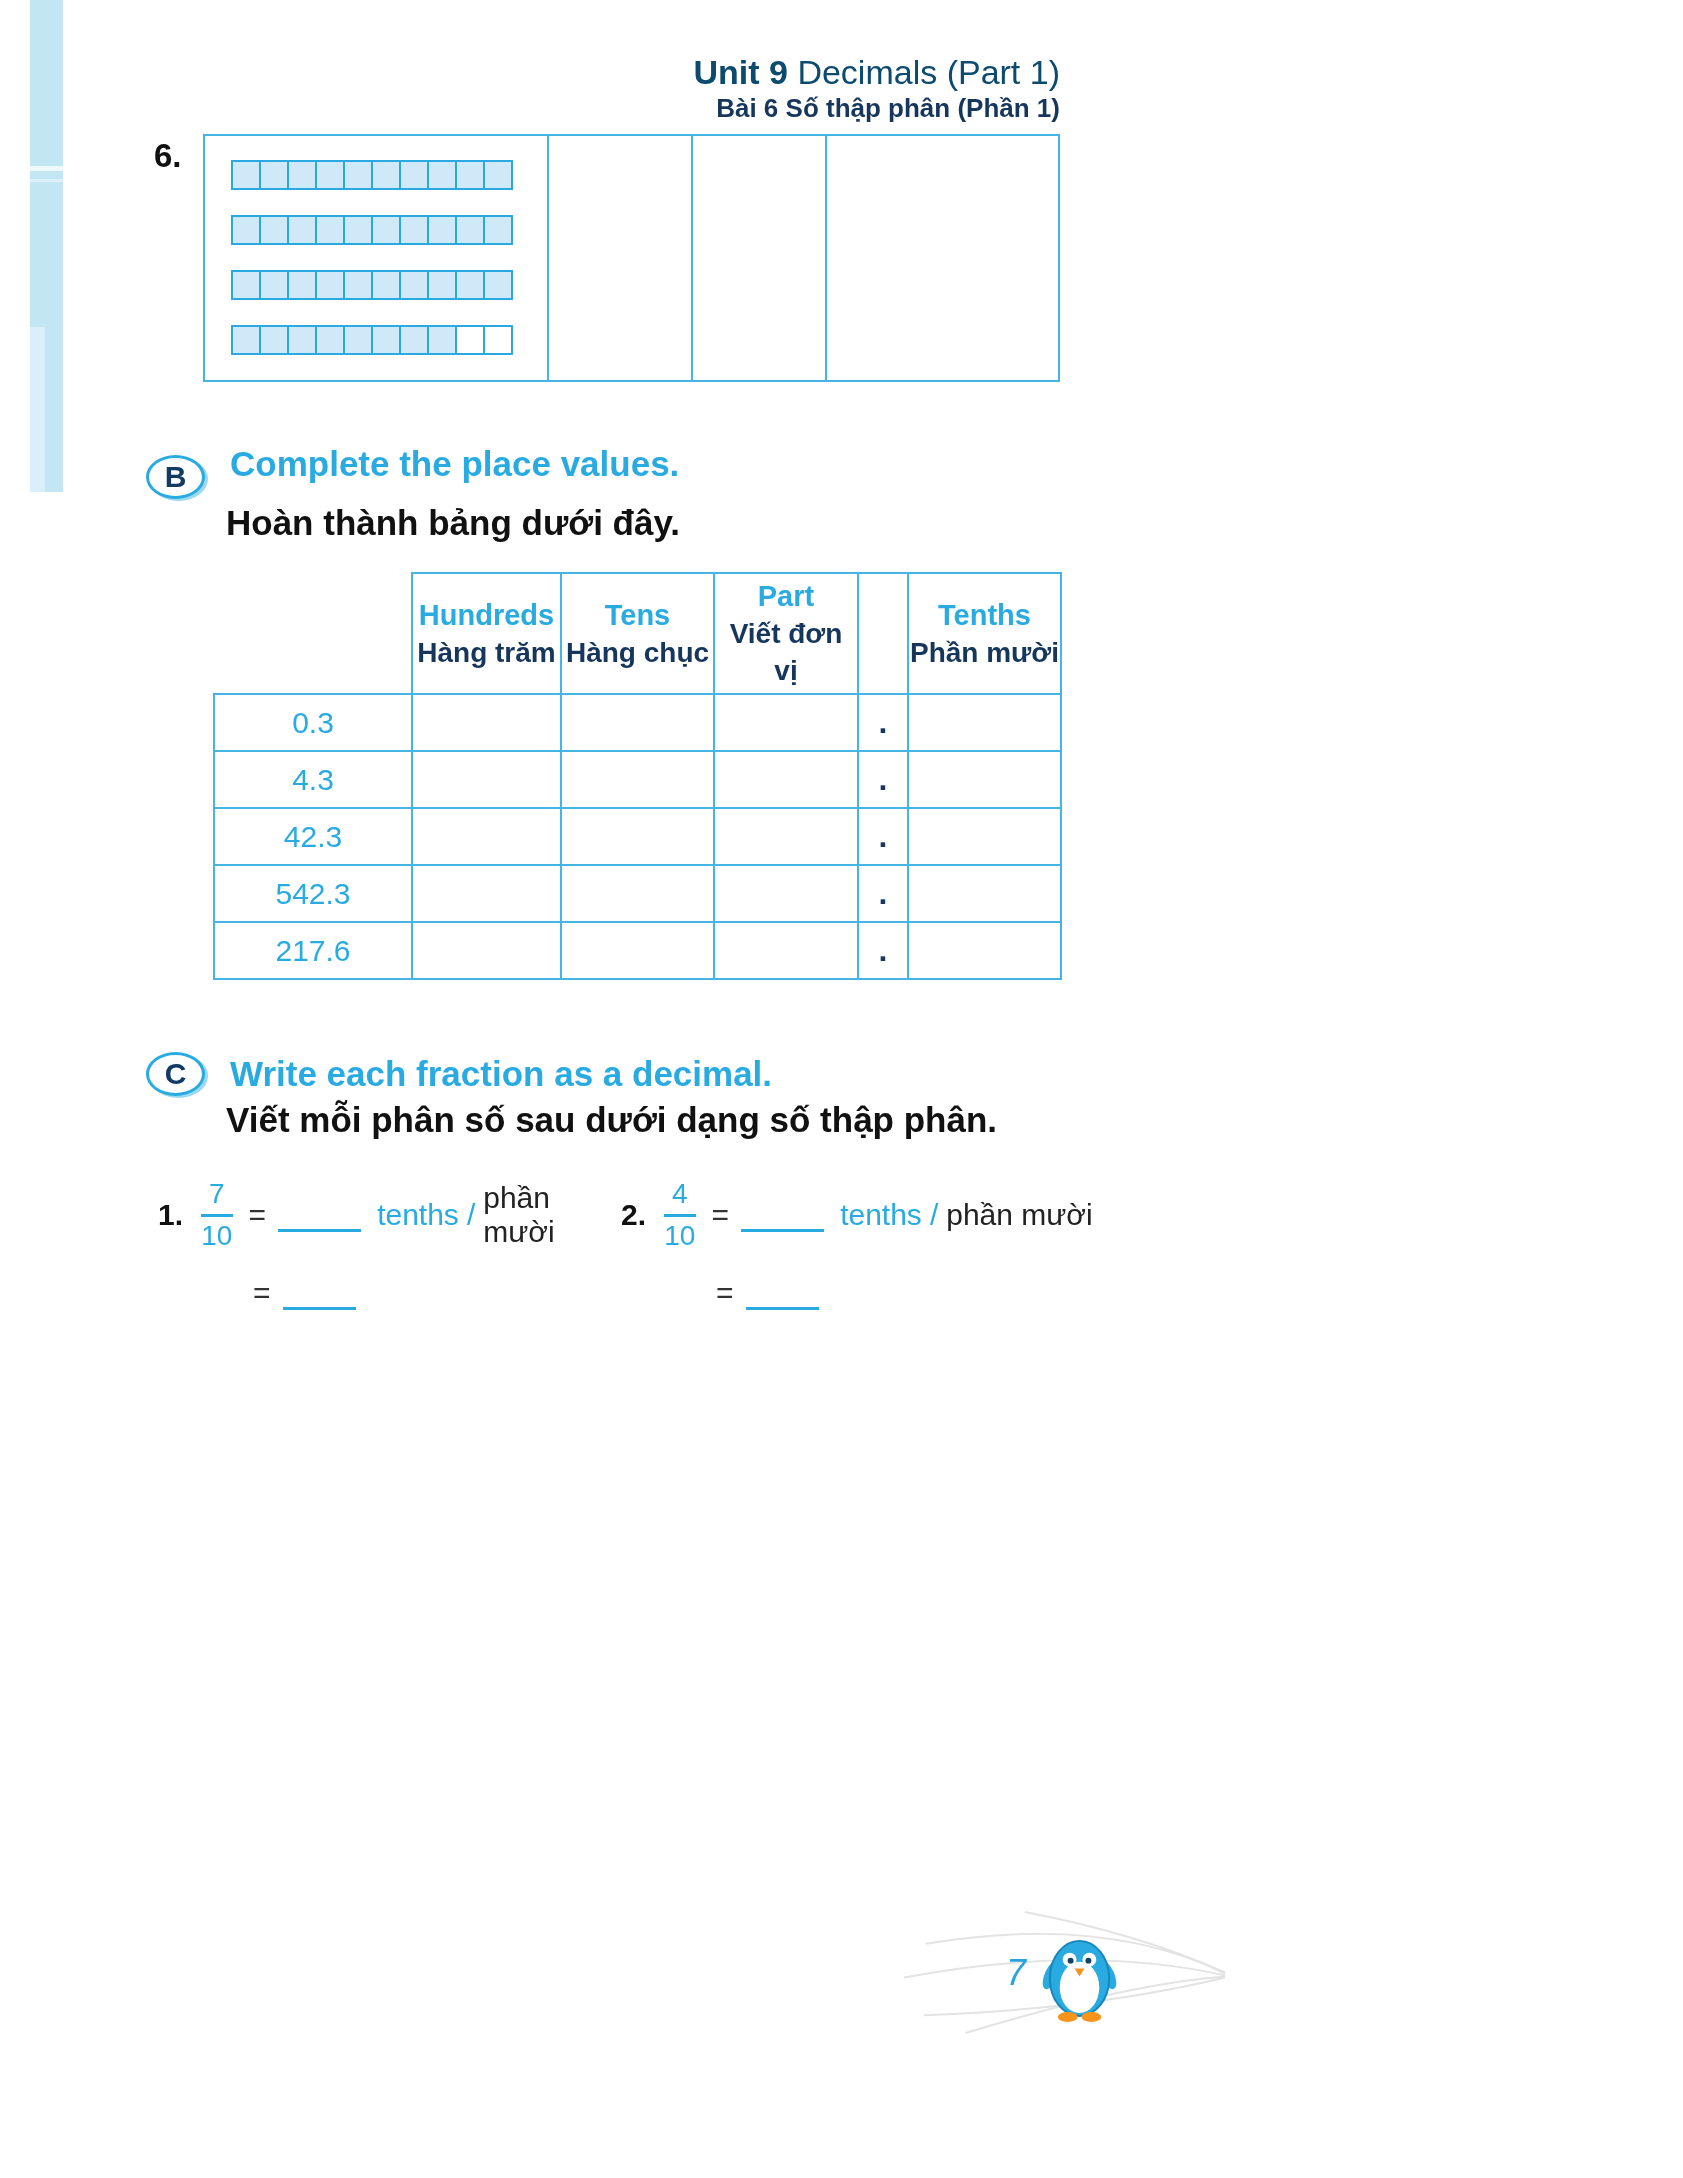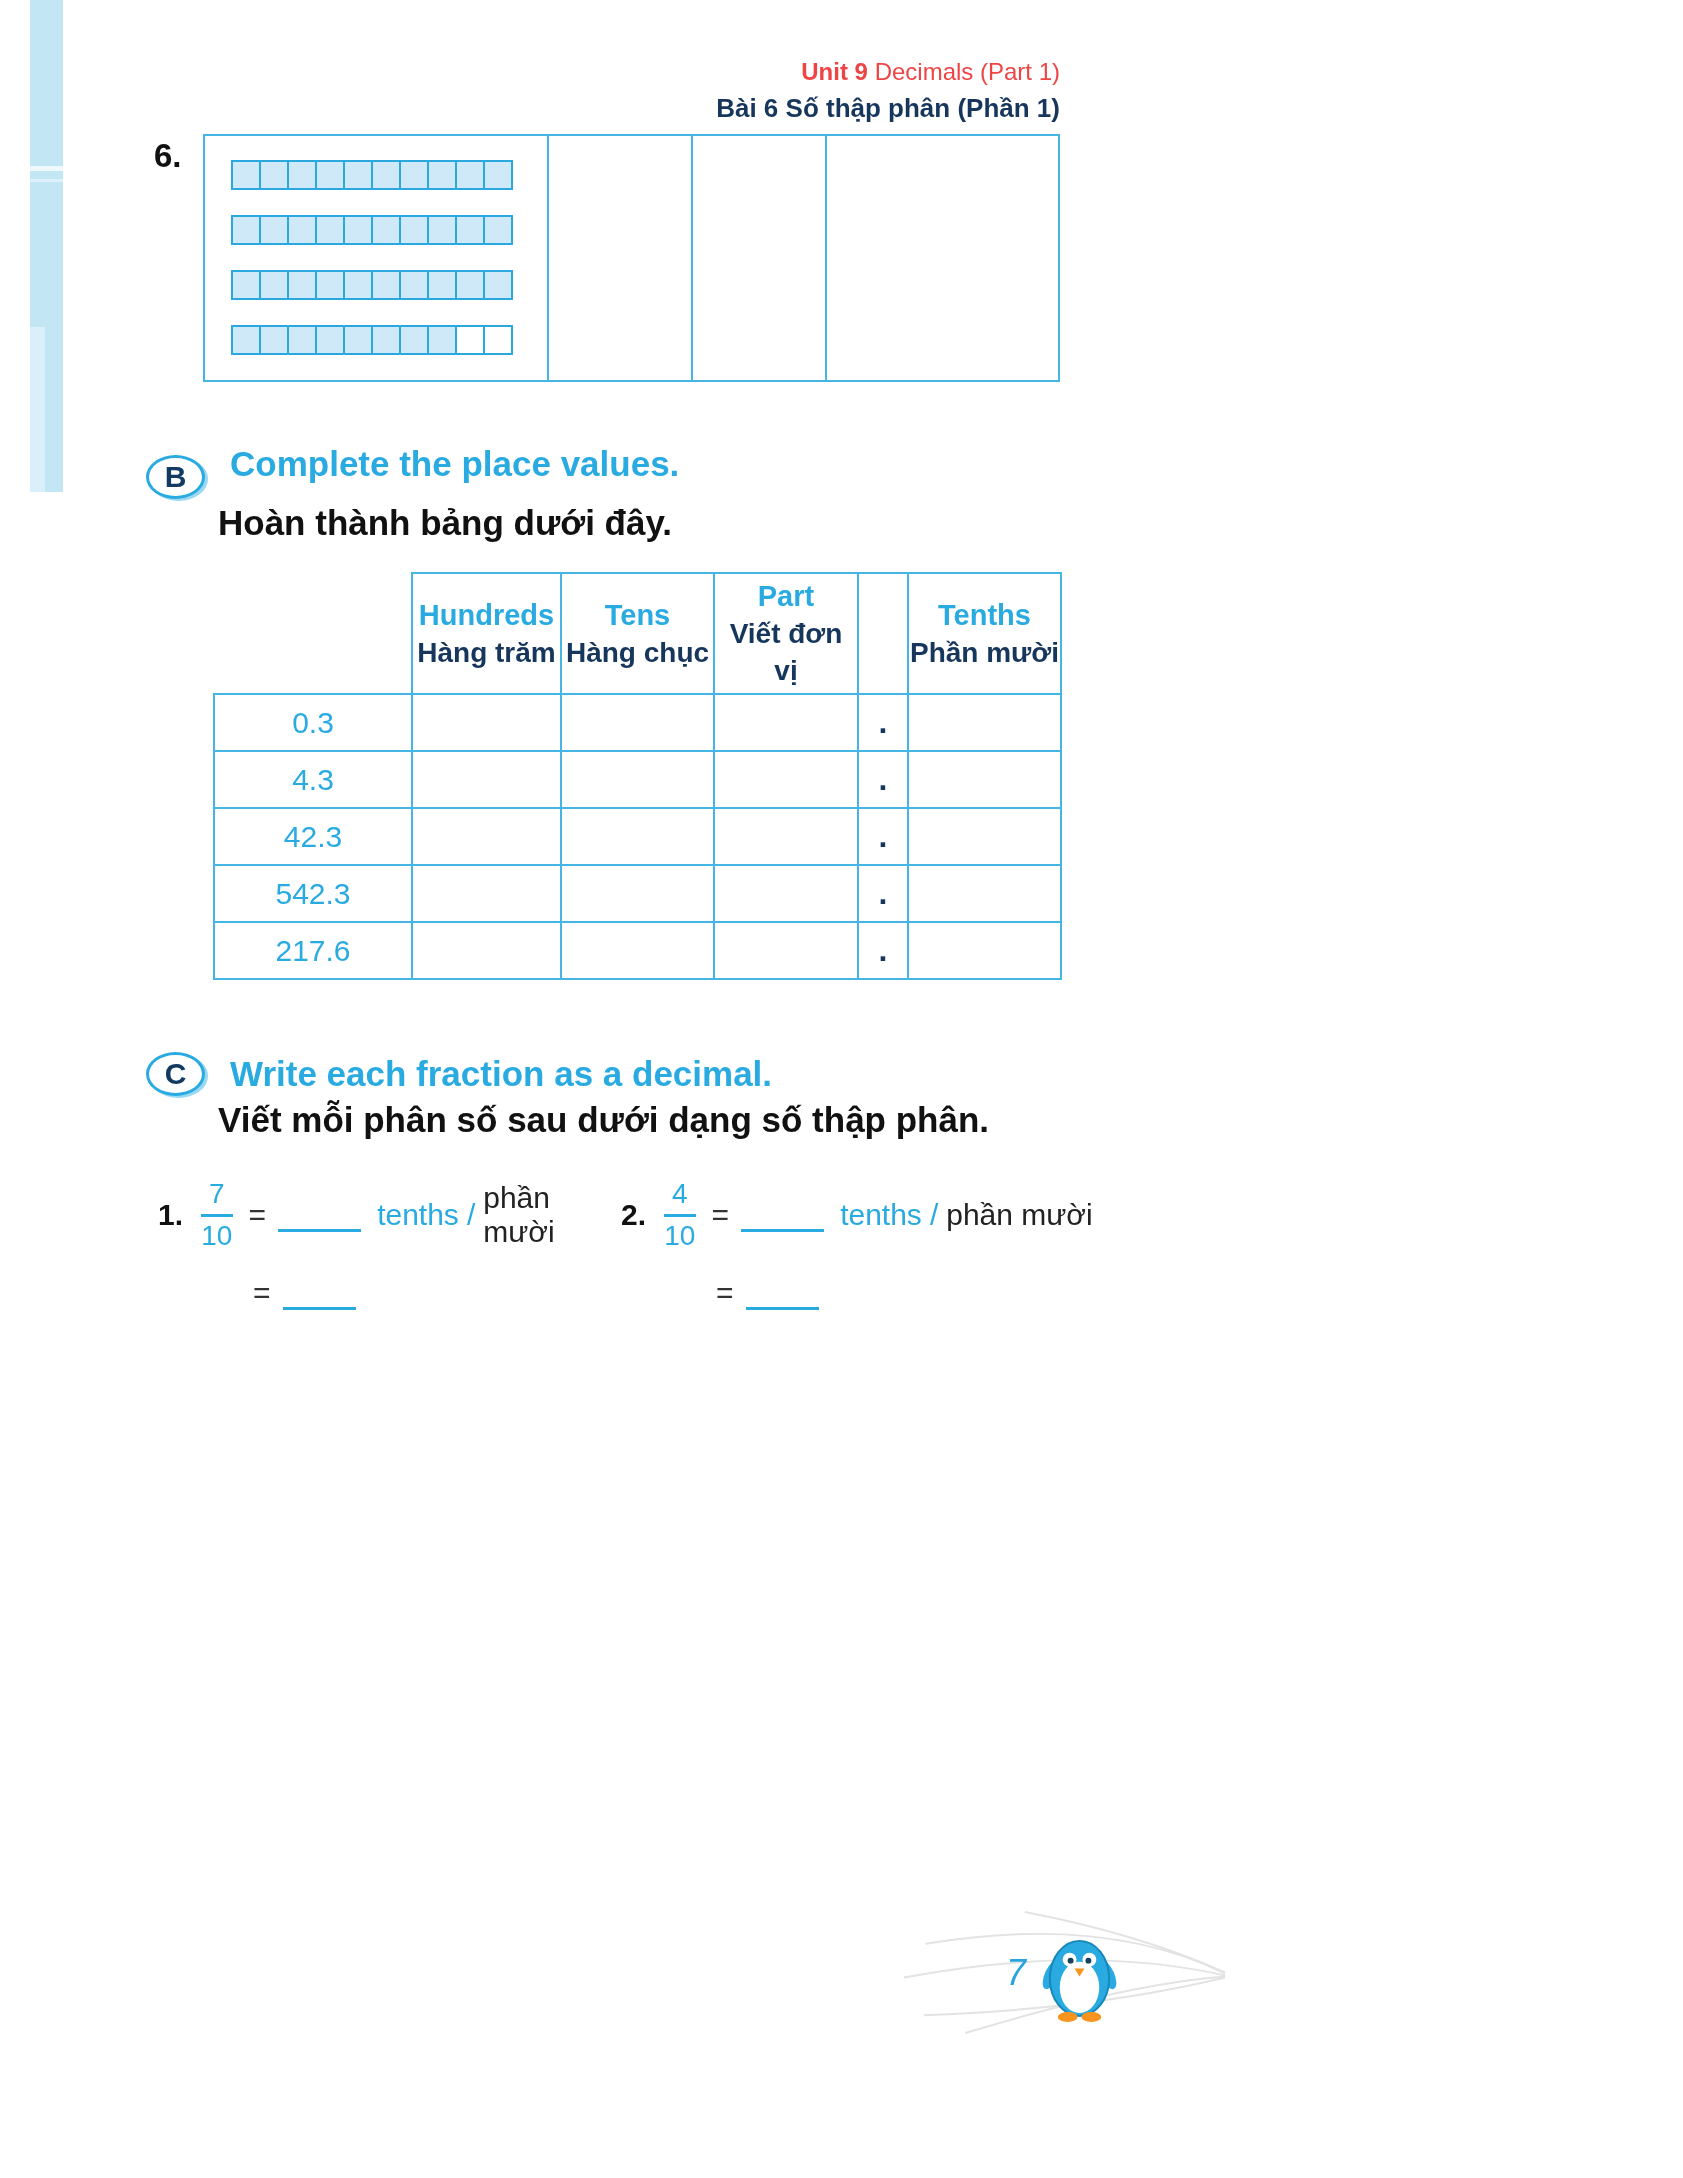--- a/index.html
+++ b/index.html
@@ -10,21 +10,21 @@
   }
 
   
   .spine { position:absolute; left:30px; top:0; width:33px; height:492px; background:#c3e6f5; }
   .spine .tick1 { position:absolute; left:0; top:166px; width:100%; height:5px; background:#eef8fd; }
   .spine .tick2 { position:absolute; left:0; top:179px; width:100%; height:3px; background:#def1fa; }
   .spine .light { position:absolute; left:0; top:327px; width:15px; height:165px; background:#d9effa; }
 
   
   .page-header { position:absolute; left:644px; top:54px; width:416px; text-align:right; line-height:36px; }
-  .hdr-en { font-size:24px; color:#ef4444; }
+  .hdr-en { font-size:34px; color:#0c4a6e; }
   .hdr-en .b { font-weight:bold; }
   .hdr-vi { font-size:26px; color:#16365c; font-weight:bold; }
 
   
   .ex6-label { position:absolute; left:154px; top:137px; font-size:33px; font-weight:bold; color:#111; }
   .ex6-box { position:absolute; left:203px; top:134px; width:857px; height:248px;
              border:2px solid #45b5e6; display:flex; background:#fff; }
   .ex6-c1 { width:342px; }
   .ex6-c2 { width:144px; border-left:2px solid #45b5e6; }
   .ex6-c3 { width:134px; border-left:2px solid #45b5e6; }
@@ -35,21 +35,21 @@
   .sq + .sq { margin-left:-2px; }
   .sq.empty { background:#ffffff; }
 
   
   .badge { position:absolute; left:146px; width:59px; height:44px; border:3px solid #29abe2;
            border-radius:50%; background:#fff; display:flex; align-items:center; justify-content:center;
            font-size:30px; font-weight:bold; color:#123a63; box-shadow:3px 2px 0 #9bd9f3; }
   #badge-b { top:455px; }
   #badge-c { top:1052px; }
   .title-en { position:absolute; left:230px; font-size:35px; font-weight:bold; color:#29abe2; }
-  .title-vi { position:absolute; left:218px; font-size:35px; font-weight:bold; color:#111; }
+  .title-vi { position:absolute; left:226px; font-size:35px; font-weight:bold; color:#111; }
   #b-title { top:444px; } #b-sub { top:503px; }
   #c-title { top:1054px; } #c-sub { top:1100px; }
 
   
   .pv-table { position:absolute; left:213px; top:572px; width:846px;
               border-collapse:collapse; table-layout:fixed; }
   .pv-table th, .pv-table td { border:2px solid #45b5e6; padding:0; text-align:center; vertical-align:middle; }
   .pv-table th { height:121px; background:#fff; }
   .pv-table td { height:57px; }
   .pv-table .corner { border:none; background:#fff; }

